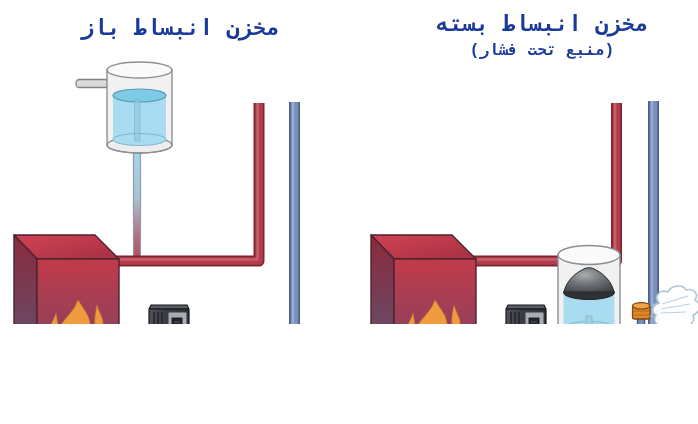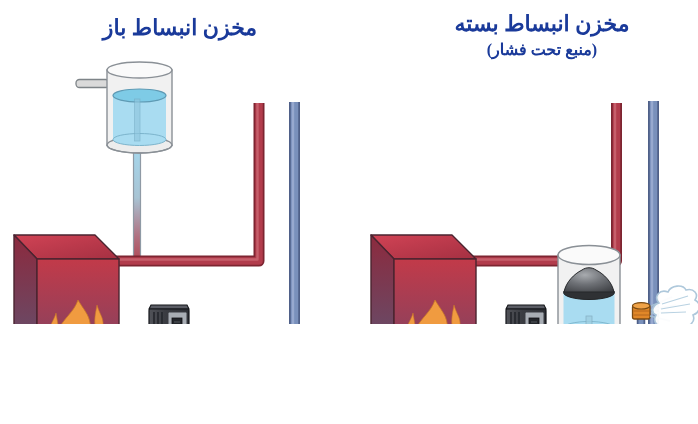--- a/index.html
+++ b/index.html
@@ -11,21 +11,21 @@
     --return-pipe-outline:#4f6088;
     --return-pipe-highlight:#97a9cf;
     --water:#a9dcf1;
     --flame-outer:#f09b40;
     --flame-inner:#c81430;
     --valve:#e08728;
     --background:#ffffff;
   }
   html,body{margin:0;padding:0;background:var(--background);}
   .canvas{position:relative;width:698px;height:324px;background:var(--background);overflow:hidden;
-          font-family:Liberation Serif, serif;}
+          font-family:Liberation Mono, monospace;}
   .titleBox{position:absolute;text-align:center;color:var(--title-text);direction:rtl;}
   .titleBox.main{font-size:22px;font-weight:bold;}
   .titleBox.sub{font-size:16px;font-weight:bold;}
   #t-left{left:20px;top:15px;width:320px;}
   #t-right{left:382px;top:11px;width:320px;}
   #t-right-sub{left:382px;top:40px;width:320px;}
   svg{position:absolute;left:0;top:0;}
   .p{fill:none;stroke-linejoin:round;stroke-linecap:butt;}
   .hotO{stroke:var(--hot-pipe-outline);}
   .hotI{stroke:var(--hot-pipe);}

